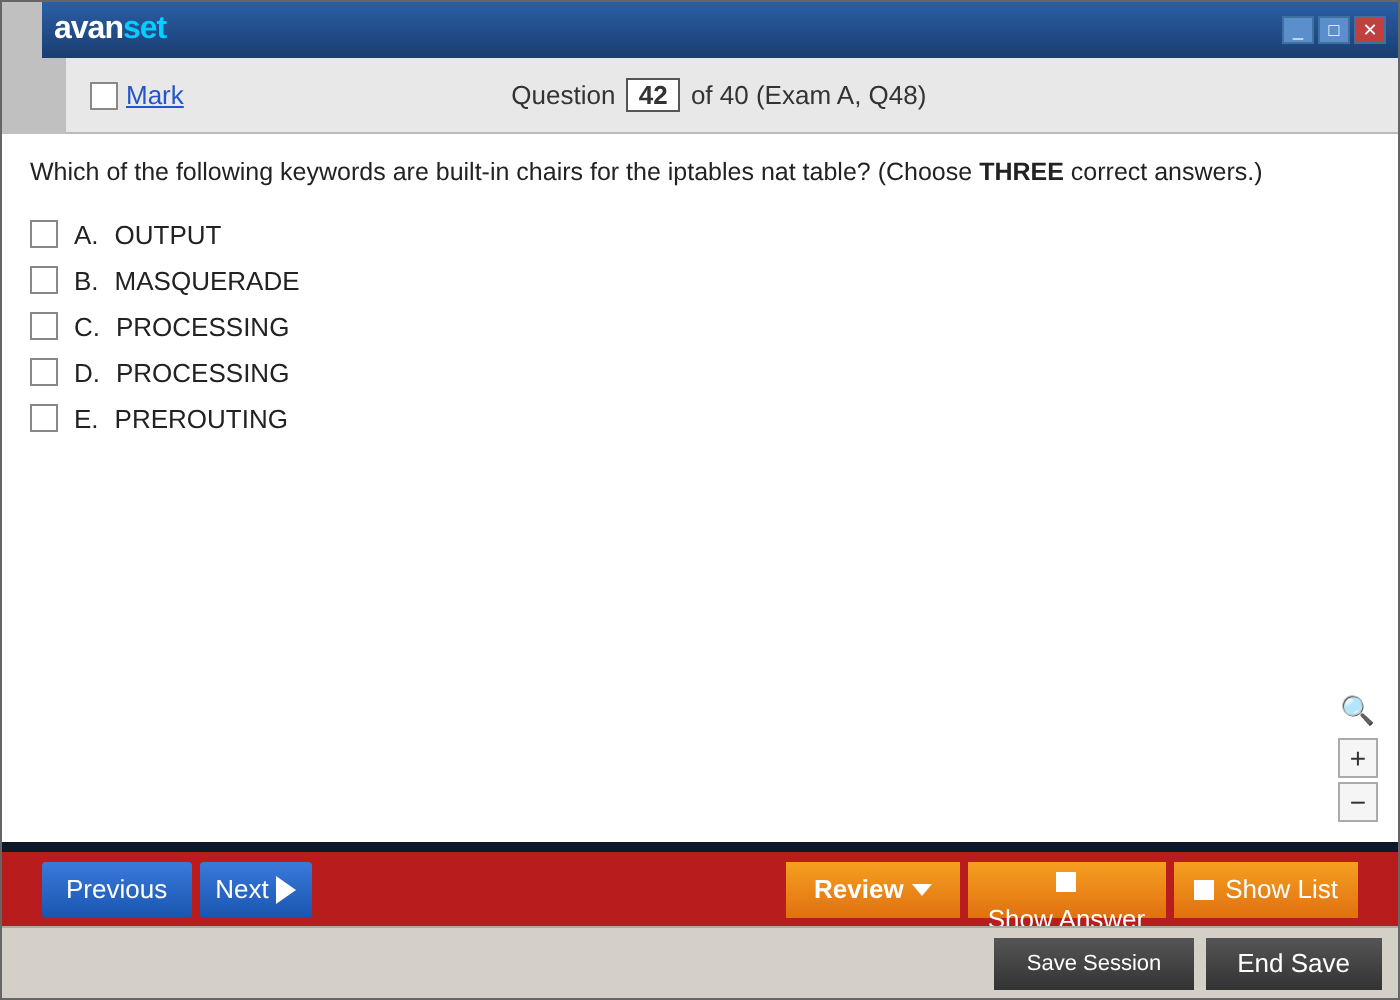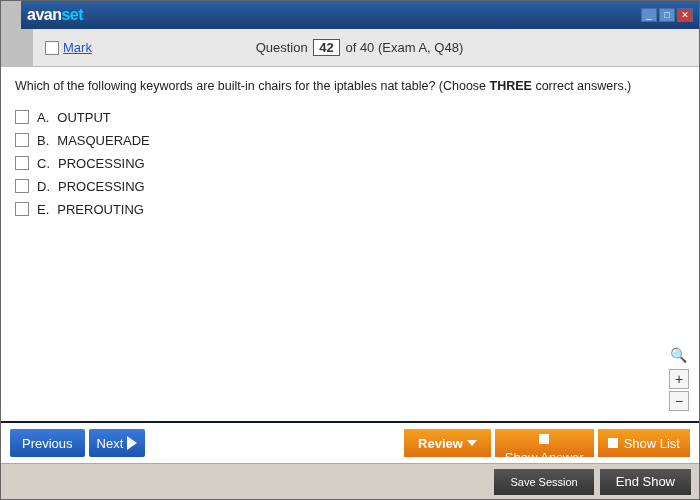--- a/index.html
+++ b/index.html
@@ -81,25 +81,25 @@
     }
     .zoom-icon { font-size: 14px; color: #555; margin-bottom: 4px; }
     .zoom-btn {
       width: 20px; height: 20px; border: 1px solid #aaa; background: #f5f5f5;
       display: flex; align-items: center; justify-content: center;
       font-size: 14px; cursor: pointer; color: #333; user-select: none;
     }
 
     
     .nav-bar {
-      background: #ffffff;
-      border-top: 2px solid #0f172a;
-      display: flex;
-      align-items: center;
-      padding: 6px 9px;
+      background: #b91c1c;
+      border-top: 5px solid #0f172a;
+      display: flex;
+      align-items: center;
+      padding: 6px 20px;
       gap: 4px;
       height: 42px;
       flex-shrink: 0;
     }
 
     .btn-prev {
       background: linear-gradient(to bottom, #3a7adb, #1a55b0);
       color: white; border: none; padding: 5px 12px;
       font-size: 13px; cursor: pointer; border-radius: 2px; height: 28px;
     }
@@ -262,16 +262,16 @@
     </button>
 
     <button class="btn-show-list">
       <div class="orange-square"></div>
       <span>Show List</span>
     </button>
   </div>
 
   <div class="bottom-bar">
     <button class="btn-save">Save Session</button>
-    <button class="btn-end">End Show</button>
+    <button class="btn-end">End Save</button>
   </div>
 
 </div>
 
 </body></html>

